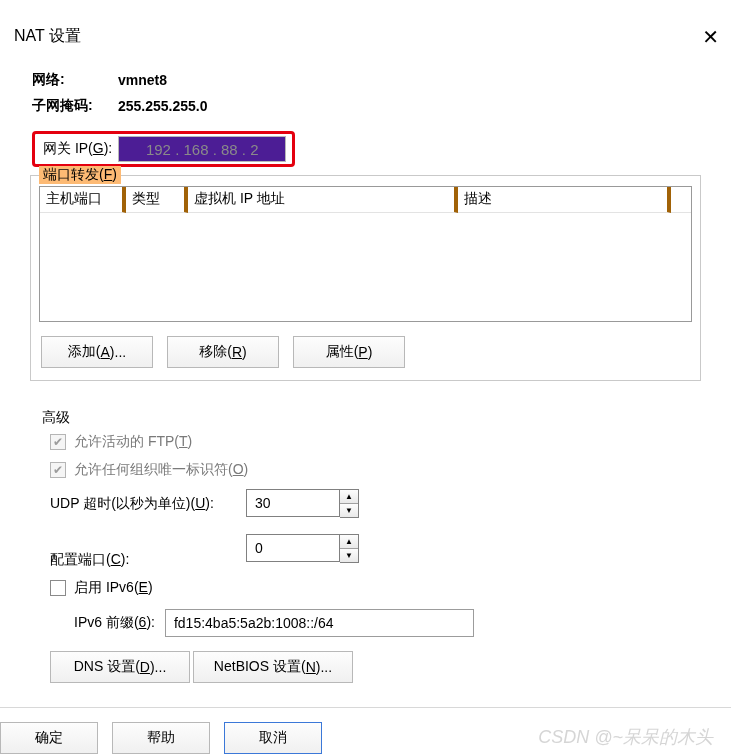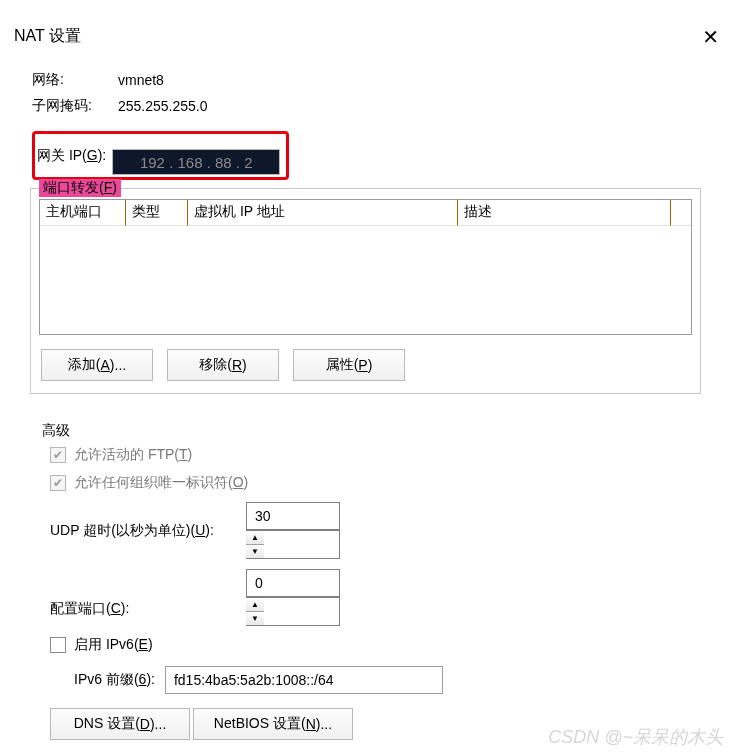--- a/index.html
+++ b/index.html
@@ -8,40 +8,40 @@
     
     .title-bar { display: flex; align-items: center; justify-content: space-between; padding: 6px 12px 6px 14px; margin-top: 20px; }
     .title-bar .title { font-size: 16px; }
     .close-x { font-size: 20px; line-height: 1; cursor: pointer; font-weight: 300; }
 
     
     .content { padding: 10px 14px 0 14px; }
 
     
     .info { margin: 4px 0 12px 18px; }
-    .info-row { display: flex; height: 26px; align-items: center; }
+    .info-row { display: flex; height: 26px; align-items: center; font-weight: bold; }
     .info-row .label { width: 86px; }
     .info-row .value { }
 
     
     .gateway-row { display: flex; align-items: center; margin-left: 18px; margin-top: 0; margin-bottom: 8px; }
-    .gateway-highlight { border: 3px solid #e4000f; padding: 2px 6px 2px 2px; display: inline-flex; align-items: center; border-radius: 4px; }
+    .gateway-highlight { border: 3px solid #e4000f; padding: 2px 6px 2px 8px; display: inline-flex; align-items: center; border-radius: 4px; }
     .gateway-highlight .gw-label { margin-right: 6px; }
-    .gateway-highlight .ip-input { border: 1px solid #b8b8b8; background: #0f172a; color: #8a8a8a; height: 26px; width: 168px; display: inline-flex; align-items: center; justify-content: center; font-size: 15px; letter-spacing: 0; margin-top: 13px; }
+    .gateway-highlight .ip-input { border: 1px solid #b8b8b8; background: #4c1d95; color: #8a8a8a; height: 26px; width: 168px; display: inline-flex; align-items: center; justify-content: center; font-size: 15px; letter-spacing: 0; }
 
     
     .groupbox { border: 1px solid #c9c9c9; margin: 8px 16px 0 16px; position: relative; padding: 10px 8px 8px 8px; }
     .groupbox.noline { border: none; padding-left: 12px; padding-right: 12px;}
     .groupbox.noline .legend { position: static; background: transparent; padding: 0 0 4px 0; }
-    .groupbox .legend { position: absolute; top: -10px; left: 8px; background: #ec4899; padding: 0 4px; }
+    .groupbox .legend { position: absolute; top: -10px; left: 8px; background: #fdba74; padding: 0 4px; }
 
     
     .pf-table { border: 1px solid #999; height: 136px; background: #fff; position: relative; margin-bottom: 10px; }
     .pf-header { display: flex; height: 26px; }
-    .pf-th { border-right: 1px solid #a16207; border-bottom: 1px solid #e3e3e3; padding: 3px 6px; background: #fff; }
+    .pf-th { border-right: 4px solid #a16207; border-bottom: 1px solid #e3e3e3; padding: 3px 6px; background: #fff; }
     .pf-th.hostport { width: 86px; }
     .pf-th.type { width: 62px; }
     .pf-th.vmip { width: 270px; }
     .pf-th.desc { flex: 1; }
     .pf-th.last { width: 20px; border-right: none; }
 
     
     .btn { border: 1px solid #b8b8b8; background: linear-gradient(#fdfdfd,#f0f0f0); height: 32px; min-width: 98px; padding: 0 14px; cursor: pointer; font-size: 14px; display: inline-flex; align-items: center; justify-content: center; }
     .btn.wide { min-width: 112px; }
     .btn.def { border: 1px solid #3b78d8; }
@@ -50,39 +50,39 @@
     
     .chk-row { display: flex; align-items: center; margin: 6px 0 10px 8px; color: #7a7a7a; }
     .chkbox { width: 16px; height: 16px; border: 1px solid #b5b5b5; background: #f5f5f5; margin-right: 8px; display: inline-flex; align-items: center; justify-content: center; font-size: 12px; color: #9b9b9b; }
     .chkbox.empty { background: #fff; color: transparent; border-color: #8a8a8a;}
     .chk-row.dark { color: #000; }
 
     
     .form-row { display: flex; align-items: center; margin: 10px 0 10px 8px; }
     .form-row .flabel { width: 196px; }
     .form-row.cfg .flabel { width: 196px; margin-top: 23px; }
-    .spinner { display: inline-flex; flex-direction: column; }
+    .spinner { display: inline-flex; }
     .spinner input { border: 1px solid #808080; height: 28px; width: 94px; padding: 0 8px; font-size: 14px; }
     .spinner .arrows { display: inline-flex; flex-direction: column; border: 1px solid #808080; border-left: none; }
     .spinner .arrows span { width: 18px; height: 13.5px; font-size: 8px; display: flex; align-items: center; justify-content: center; background: linear-gradient(#fdfdfd,#e9e9e9); cursor: pointer;}
     .spinner .arrows span:first-child { border-bottom: 1px solid #a0a0a0; }
 
     .ipv6-prefix { display: flex; align-items: center; margin: 12px 0 14px 32px; }
     .ipv6-prefix .plabel { margin-right: 10px; }
-    .ipv6-prefix input { border: 1px solid #9c9c9c; height: 28px; width: 278px; padding: 0 8px; font-size: 14px; }
+    .ipv6-prefix input { border: 1px solid #9c9c9c; height: 28px; width: 309px; padding: 0 8px; font-size: 14px; }
 
     
     .sub-btns { display: flex; gap: 3px; margin: 12px 0 0 8px; }
 
     
     .footer-sep { border-top: 1px solid #d8d8d8; margin: 16px 0 0 0; }
     .footer-btns { padding: 14px 14px 0 0; display: flex; justify-content: flex-start; gap: 14px; }
 
     
-    .watermark { position: absolute; right: 8px; bottom: 6px; color: #c8c8c8; font-size: 18px; font-style: italic; letter-spacing: 0; pointer-events: none; opacity:.75;}
+    .watermark { position: absolute; right: 18px; bottom: 6px; color: #c8c8c8; font-size: 18px; font-style: italic; letter-spacing: 0; pointer-events: none; opacity:.75;}
 
     u { text-decoration: underline; }
   </style>
 </head>
 <body>
 
 <div class="title-bar">
   <span class="title">NAT 设置</span>
   <span class="close-x">✕</span>
 </div>

